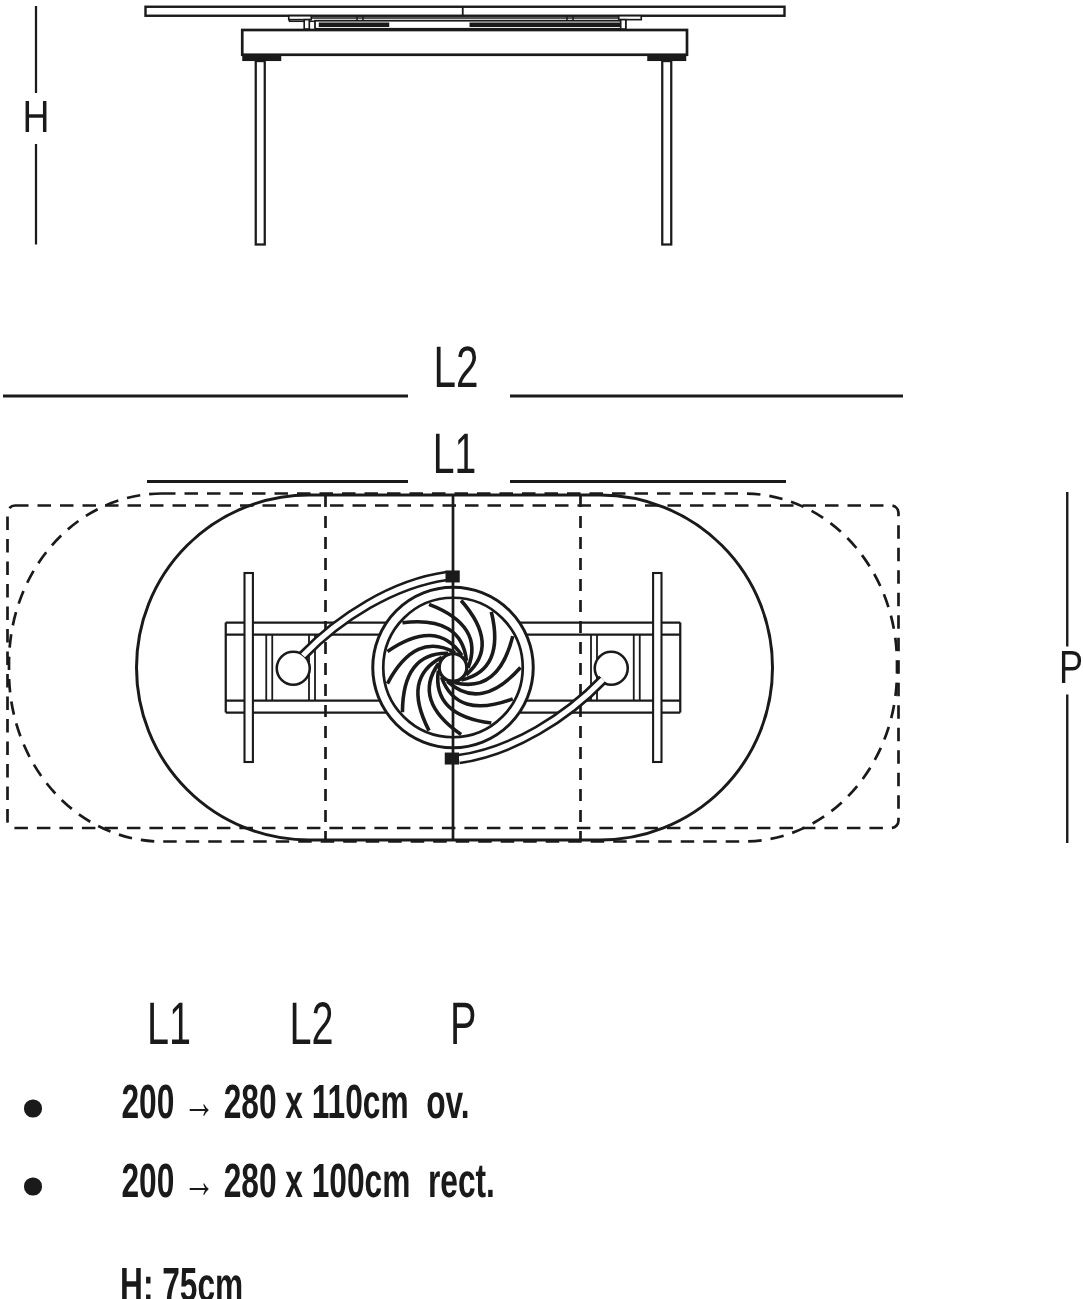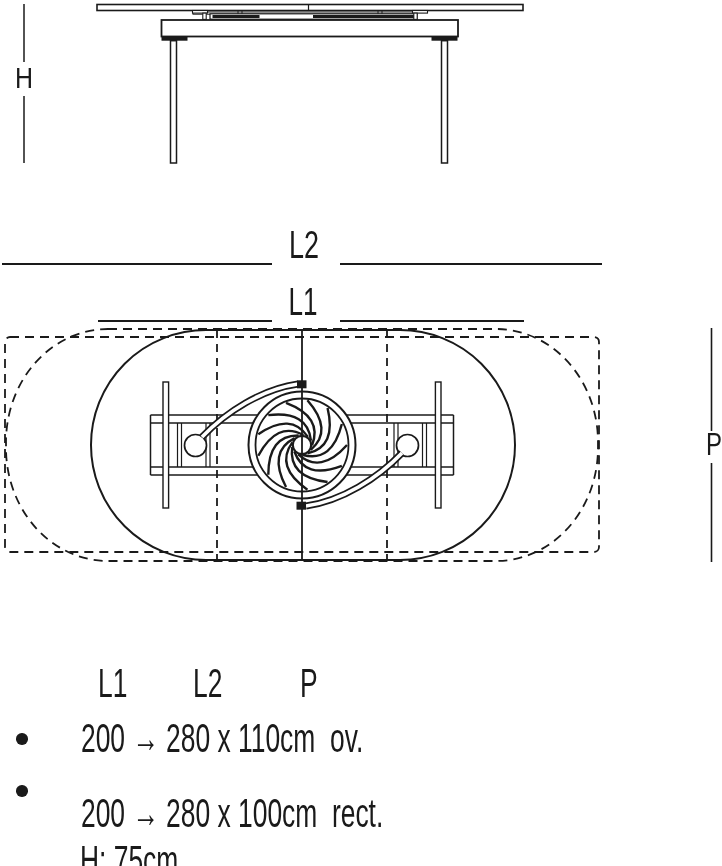--- a/index.html
+++ b/index.html
@@ -18,21 +18,21 @@
   }
   .spec-block span{color:#1a1a1a;}
   .cond{
     display:inline-block;
     transform:scaleX(0.66);
     transform-origin:0 0;
     white-space:pre;
     line-height:1;
   }
   .spec-header-item{position:absolute;font-size:40px;line-height:1;}
-  .spec-row-text{position:absolute;left:81px;font-size:40px;line-height:1;}
+  .spec-row-text{position:absolute;left:81px;font-size:32px;line-height:1;font-weight:bold;}
   .bullet{
     position:absolute;left:16px;width:11.5px;height:11.5px;
     border-radius:50%;background:#1a1a1a;
   }
 </style>
 </head>
 <body>
 
 <div id="canvas">
 
@@ -169,21 +169,21 @@
     <div class="spec-header-item" style="left:300px;top:663px;">
       <span class="cond">P</span>
     </div>
 
     <div class="bullet" style="top:733.3px;"></div>
     <div class="spec-row-text" style="top:718px;">
       <span class="cond">200 → 280 x 110cm  ov.</span>
     </div>
 
     <div class="bullet" style="top:785.3px;"></div>
-    <div class="spec-row-text" style="top:793px;text-align:center;">
+    <div class="spec-row-text" style="top:771px;text-align:center;">
       <span class="cond">200 → 280 x 100cm  rect.</span>
     </div>
 
     <div class="spec-row-text" style="top:840px;left:80px;">
       <span class="cond">H: 75cm</span>
     </div>
   </div>
 
 </div>
 

